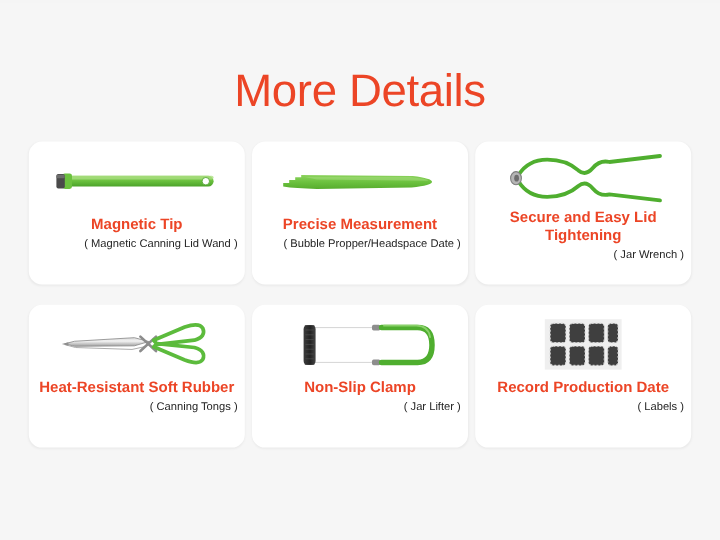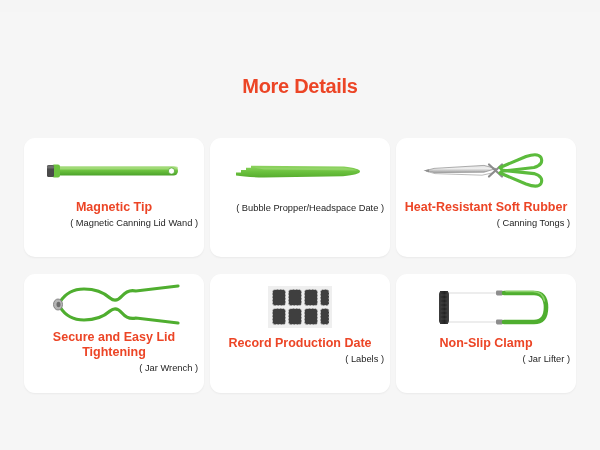--- a/index.html
+++ b/index.html
@@ -16,24 +16,24 @@
   .page {
     position: relative;
     width: 600px;
     height: 450px;
     background: #f6f6f6;
     box-sizing: border-box;
   }
   .page-title {
     text-align: center;
     color: #ec4526;
-    font-size: 20px;
-    font-weight: bold;
+    font-size: 38px;
+    font-weight: normal;
     letter-spacing: -0.3px;
-    margin: 12px;
+    margin: 2px;
     padding-top: 57px;
     line-height: 34px;
   }
   .grid {
     margin: 0 auto;
     padding-top: 23px;
     width: 552px;
     display: grid;
     grid-template-columns: repeat(3, 180px);
     grid-template-rows: 119px 119px;
@@ -121,21 +121,40 @@
               <stop offset="100%" stop-color="#57ad2e"></stop>
             </linearGradient>
           </defs>
           <path d="M12 26.5 L12 23.5 L17 23.5 L17 21 L22 21 L22 18.8 L27 18.8 L27 16.8
                    L120 17.6 Q136 19.6 136 22.4 Q136 25.4 119 27.2
                    L40 28.4 Q22 28.2 12 26.5 Z" fill="url(#toolG)"></path>
           <path d="M30 18.6 L118 18.5 Q132 20 133 21.6 L40 20.6 Z" fill="#a4dc7c" opacity="0.55"></path>
         </svg>
       </div>
       <div class="card-text">
+        <p class="card-title">Precise Measurement</p>
         <p class="card-sub">( Bubble Propper/Headspace Date )</p>
+      </div>
+    </div>
+
+    <div class="card two-line">
+      <div class="card-icon">
+        <svg width="152" height="52" viewBox="0 0 152 52" aria-hidden="true">
+
+          <path d="M22 24 Q30 11 46 11 Q62 11 72 20 Q78 25 84 18 Q90 11 98 13 L140 8" fill="none" stroke="#4fae2f" stroke-width="3.2" stroke-linecap="round"></path>
+
+          <path d="M22 29 Q30 42 46 42 Q62 42 72 33 Q78 28 84 35 Q90 42 98 40 L140 45" fill="none" stroke="#4fae2f" stroke-width="3.2" stroke-linecap="round"></path>
+
+          <ellipse cx="20" cy="26.5" rx="4.5" ry="5.5" fill="#b5b5b5" stroke="#7e7e7e" stroke-width="0.9"></ellipse>
+          <ellipse cx="20.5" cy="26.5" rx="2" ry="2.8" fill="#6d6d6d"></ellipse>
+        </svg>
+      </div>
+      <div class="card-text">
+        <p class="card-title">Secure and Easy Lid Tightening</p>
+        <p class="card-sub">( Jar Wrench )</p>
       </div>
     </div>
 
     <div class="card">
       <div class="card-icon">
         <svg width="152" height="56" viewBox="0 0 152 56" aria-hidden="true">
           <defs>
             <linearGradient id="metalG" x1="0" y1="0" x2="0" y2="1">
               <stop offset="0%" stop-color="#d8d8d8"></stop>
               <stop offset="40%" stop-color="#f2f2f2"></stop>
@@ -152,35 +171,64 @@
           <path d="M90 24.5 L116 13.5 Q128 9.5 131 14.5 Q134 21.5 124 24.5 L93 28 Z" fill="none" stroke="#5cbb3c" stroke-width="3.1" stroke-linejoin="round"></path>
           <path d="M90 30 L116 41 Q128 45.5 131 40.5 Q134 33.5 124 30.6 L93 27.4 Z" fill="none" stroke="#5cbb3c" stroke-width="3.1" stroke-linejoin="round"></path>
         </svg>
       </div>
       <div class="card-text">
         <p class="card-title">Heat-Resistant Soft Rubber</p>
         <p class="card-sub">( Canning Tongs )</p>
       </div>
     </div>
 
-    <div class="card two-line">
+    <div class="card">
       <div class="card-icon">
         <svg width="152" height="52" viewBox="0 0 152 52" aria-hidden="true">
-
-          <path d="M22 24 Q30 11 46 11 Q62 11 72 20 Q78 25 84 18 Q90 11 98 13 L140 8" fill="none" stroke="#4fae2f" stroke-width="3.2" stroke-linecap="round"></path>
-
-          <path d="M22 29 Q30 42 46 42 Q62 42 72 33 Q78 28 84 35 Q90 42 98 40 L140 45" fill="none" stroke="#4fae2f" stroke-width="3.2" stroke-linecap="round"></path>
-
-          <ellipse cx="20" cy="26.5" rx="4.5" ry="5.5" fill="#b5b5b5" stroke="#7e7e7e" stroke-width="0.9"></ellipse>
-          <ellipse cx="20.5" cy="26.5" rx="2" ry="2.8" fill="#6d6d6d"></ellipse>
-        </svg>
-      </div>
-      <div class="card-text">
-        <p class="card-title">Secure and Easy Lid Tightening</p>
-        <p class="card-sub">( Jar Wrench )</p>
+          <defs>
+            <linearGradient id="metalG2" x1="0" y1="0" x2="0" y2="1">
+              <stop offset="0%" stop-color="#e6e6e6"></stop>
+              <stop offset="50%" stop-color="#fafafa"></stop>
+              <stop offset="100%" stop-color="#a8a8a8"></stop>
+            </linearGradient>
+            <linearGradient id="gripG" x1="0" y1="0" x2="1" y2="0">
+              <stop offset="0%" stop-color="#3d3d3d"></stop>
+              <stop offset="55%" stop-color="#232323"></stop>
+              <stop offset="100%" stop-color="#454545"></stop>
+            </linearGradient>
+          </defs>
+
+          <path d="M36 12 L96 12" stroke="url(#metalG2)" stroke-width="4.2" stroke-linecap="round"></path>
+          <path d="M36 12 L96 12" stroke="#9b9b9b" stroke-width="0.6" fill="none" opacity="0.6"></path>
+
+          <path d="M36 41 L96 41" stroke="url(#metalG2)" stroke-width="4.2" stroke-linecap="round"></path>
+          <path d="M36 41 L96 41" stroke="#9b9b9b" stroke-width="0.6" fill="none" opacity="0.6"></path>
+
+          <rect x="86" y="9.6" width="7" height="4.8" rx="1.4" fill="#8d8d8d"></rect>
+          <rect x="86" y="38.6" width="7" height="4.8" rx="1.4" fill="#8d8d8d"></rect>
+
+          <path d="M94 12 L124 12 Q136 12 136 26.5 Q136 41 124 41 L94 41" fill="none" stroke="#4fae2f" stroke-width="4.6" stroke-linecap="round" stroke-linejoin="round"></path>
+          <path d="M96 10.4 L123 10.4 Q133 10.6 134.4 20" fill="none" stroke="#8ad16a" stroke-width="1.5" stroke-linecap="round"></path>
+
+          <path d="M30 10 L38 10 L38 43 L30 43 Z" fill="url(#gripG)"></path>
+          <rect x="29" y="10" width="10" height="33" rx="3.4" fill="url(#gripG)"></rect>
+          <g stroke="#5a5a5a" stroke-width="0.55" opacity="0.85">
+            <line x1="30.6" y1="14" x2="37.4" y2="14"></line>
+            <line x1="30.6" y1="18" x2="37.4" y2="18"></line>
+            <line x1="30.6" y1="22" x2="37.4" y2="22"></line>
+            <line x1="30.6" y1="26" x2="37.4" y2="26"></line>
+            <line x1="30.6" y1="30" x2="37.4" y2="30"></line>
+            <line x1="30.6" y1="34" x2="37.4" y2="34"></line>
+            <line x1="30.6" y1="38" x2="37.4" y2="38"></line>
+          </g>
+        </svg>
+      </div>
+      <div class="card-text">
+        <p class="card-title">Non-Slip Clamp</p>
+        <p class="card-sub">( Jar Lifter )</p>
       </div>
     </div>
 
     <div class="card">
       <div class="card-icon">
         <svg width="152" height="52" viewBox="0 0 152 52" aria-hidden="true">
           <rect x="44" y="5" width="64" height="42" fill="#efefef"></rect>
           <g fill="#3f3f3f">
             <rect x="48.5" y="8.5" width="13" height="16" rx="2.6"></rect>
             <rect x="64.5" y="8.5" width="13" height="16" rx="2.6"></rect>
@@ -202,61 +250,14 @@
             <rect x="96.5" y="27.5" width="8.5" height="16" rx="2.6"></rect>
           </g>
         </svg>
       </div>
       <div class="card-text">
         <p class="card-title">Record Production Date</p>
         <p class="card-sub">( Labels )</p>
       </div>
     </div>
 
-    <div class="card">
-      <div class="card-icon">
-        <svg width="152" height="52" viewBox="0 0 152 52" aria-hidden="true">
-          <defs>
-            <linearGradient id="metalG2" x1="0" y1="0" x2="0" y2="1">
-              <stop offset="0%" stop-color="#e6e6e6"></stop>
-              <stop offset="50%" stop-color="#fafafa"></stop>
-              <stop offset="100%" stop-color="#a8a8a8"></stop>
-            </linearGradient>
-            <linearGradient id="gripG" x1="0" y1="0" x2="1" y2="0">
-              <stop offset="0%" stop-color="#3d3d3d"></stop>
-              <stop offset="55%" stop-color="#232323"></stop>
-              <stop offset="100%" stop-color="#454545"></stop>
-            </linearGradient>
-          </defs>
-
-          <path d="M36 12 L96 12" stroke="url(#metalG2)" stroke-width="4.2" stroke-linecap="round"></path>
-          <path d="M36 12 L96 12" stroke="#9b9b9b" stroke-width="0.6" fill="none" opacity="0.6"></path>
-
-          <path d="M36 41 L96 41" stroke="url(#metalG2)" stroke-width="4.2" stroke-linecap="round"></path>
-          <path d="M36 41 L96 41" stroke="#9b9b9b" stroke-width="0.6" fill="none" opacity="0.6"></path>
-
-          <rect x="86" y="9.6" width="7" height="4.8" rx="1.4" fill="#8d8d8d"></rect>
-          <rect x="86" y="38.6" width="7" height="4.8" rx="1.4" fill="#8d8d8d"></rect>
-
-          <path d="M94 12 L124 12 Q136 12 136 26.5 Q136 41 124 41 L94 41" fill="none" stroke="#4fae2f" stroke-width="4.6" stroke-linecap="round" stroke-linejoin="round"></path>
-          <path d="M96 10.4 L123 10.4 Q133 10.6 134.4 20" fill="none" stroke="#8ad16a" stroke-width="1.5" stroke-linecap="round"></path>
-
-          <path d="M30 10 L38 10 L38 43 L30 43 Z" fill="url(#gripG)"></path>
-          <rect x="29" y="10" width="10" height="33" rx="3.4" fill="url(#gripG)"></rect>
-          <g stroke="#5a5a5a" stroke-width="0.55" opacity="0.85">
-            <line x1="30.6" y1="14" x2="37.4" y2="14"></line>
-            <line x1="30.6" y1="18" x2="37.4" y2="18"></line>
-            <line x1="30.6" y1="22" x2="37.4" y2="22"></line>
-            <line x1="30.6" y1="26" x2="37.4" y2="26"></line>
-            <line x1="30.6" y1="30" x2="37.4" y2="30"></line>
-            <line x1="30.6" y1="34" x2="37.4" y2="34"></line>
-            <line x1="30.6" y1="38" x2="37.4" y2="38"></line>
-          </g>
-        </svg>
-      </div>
-      <div class="card-text">
-        <p class="card-title">Non-Slip Clamp</p>
-        <p class="card-sub">( Jar Lifter )</p>
-      </div>
-    </div>
-
   </div>
 </div>
 
 </body></html>

